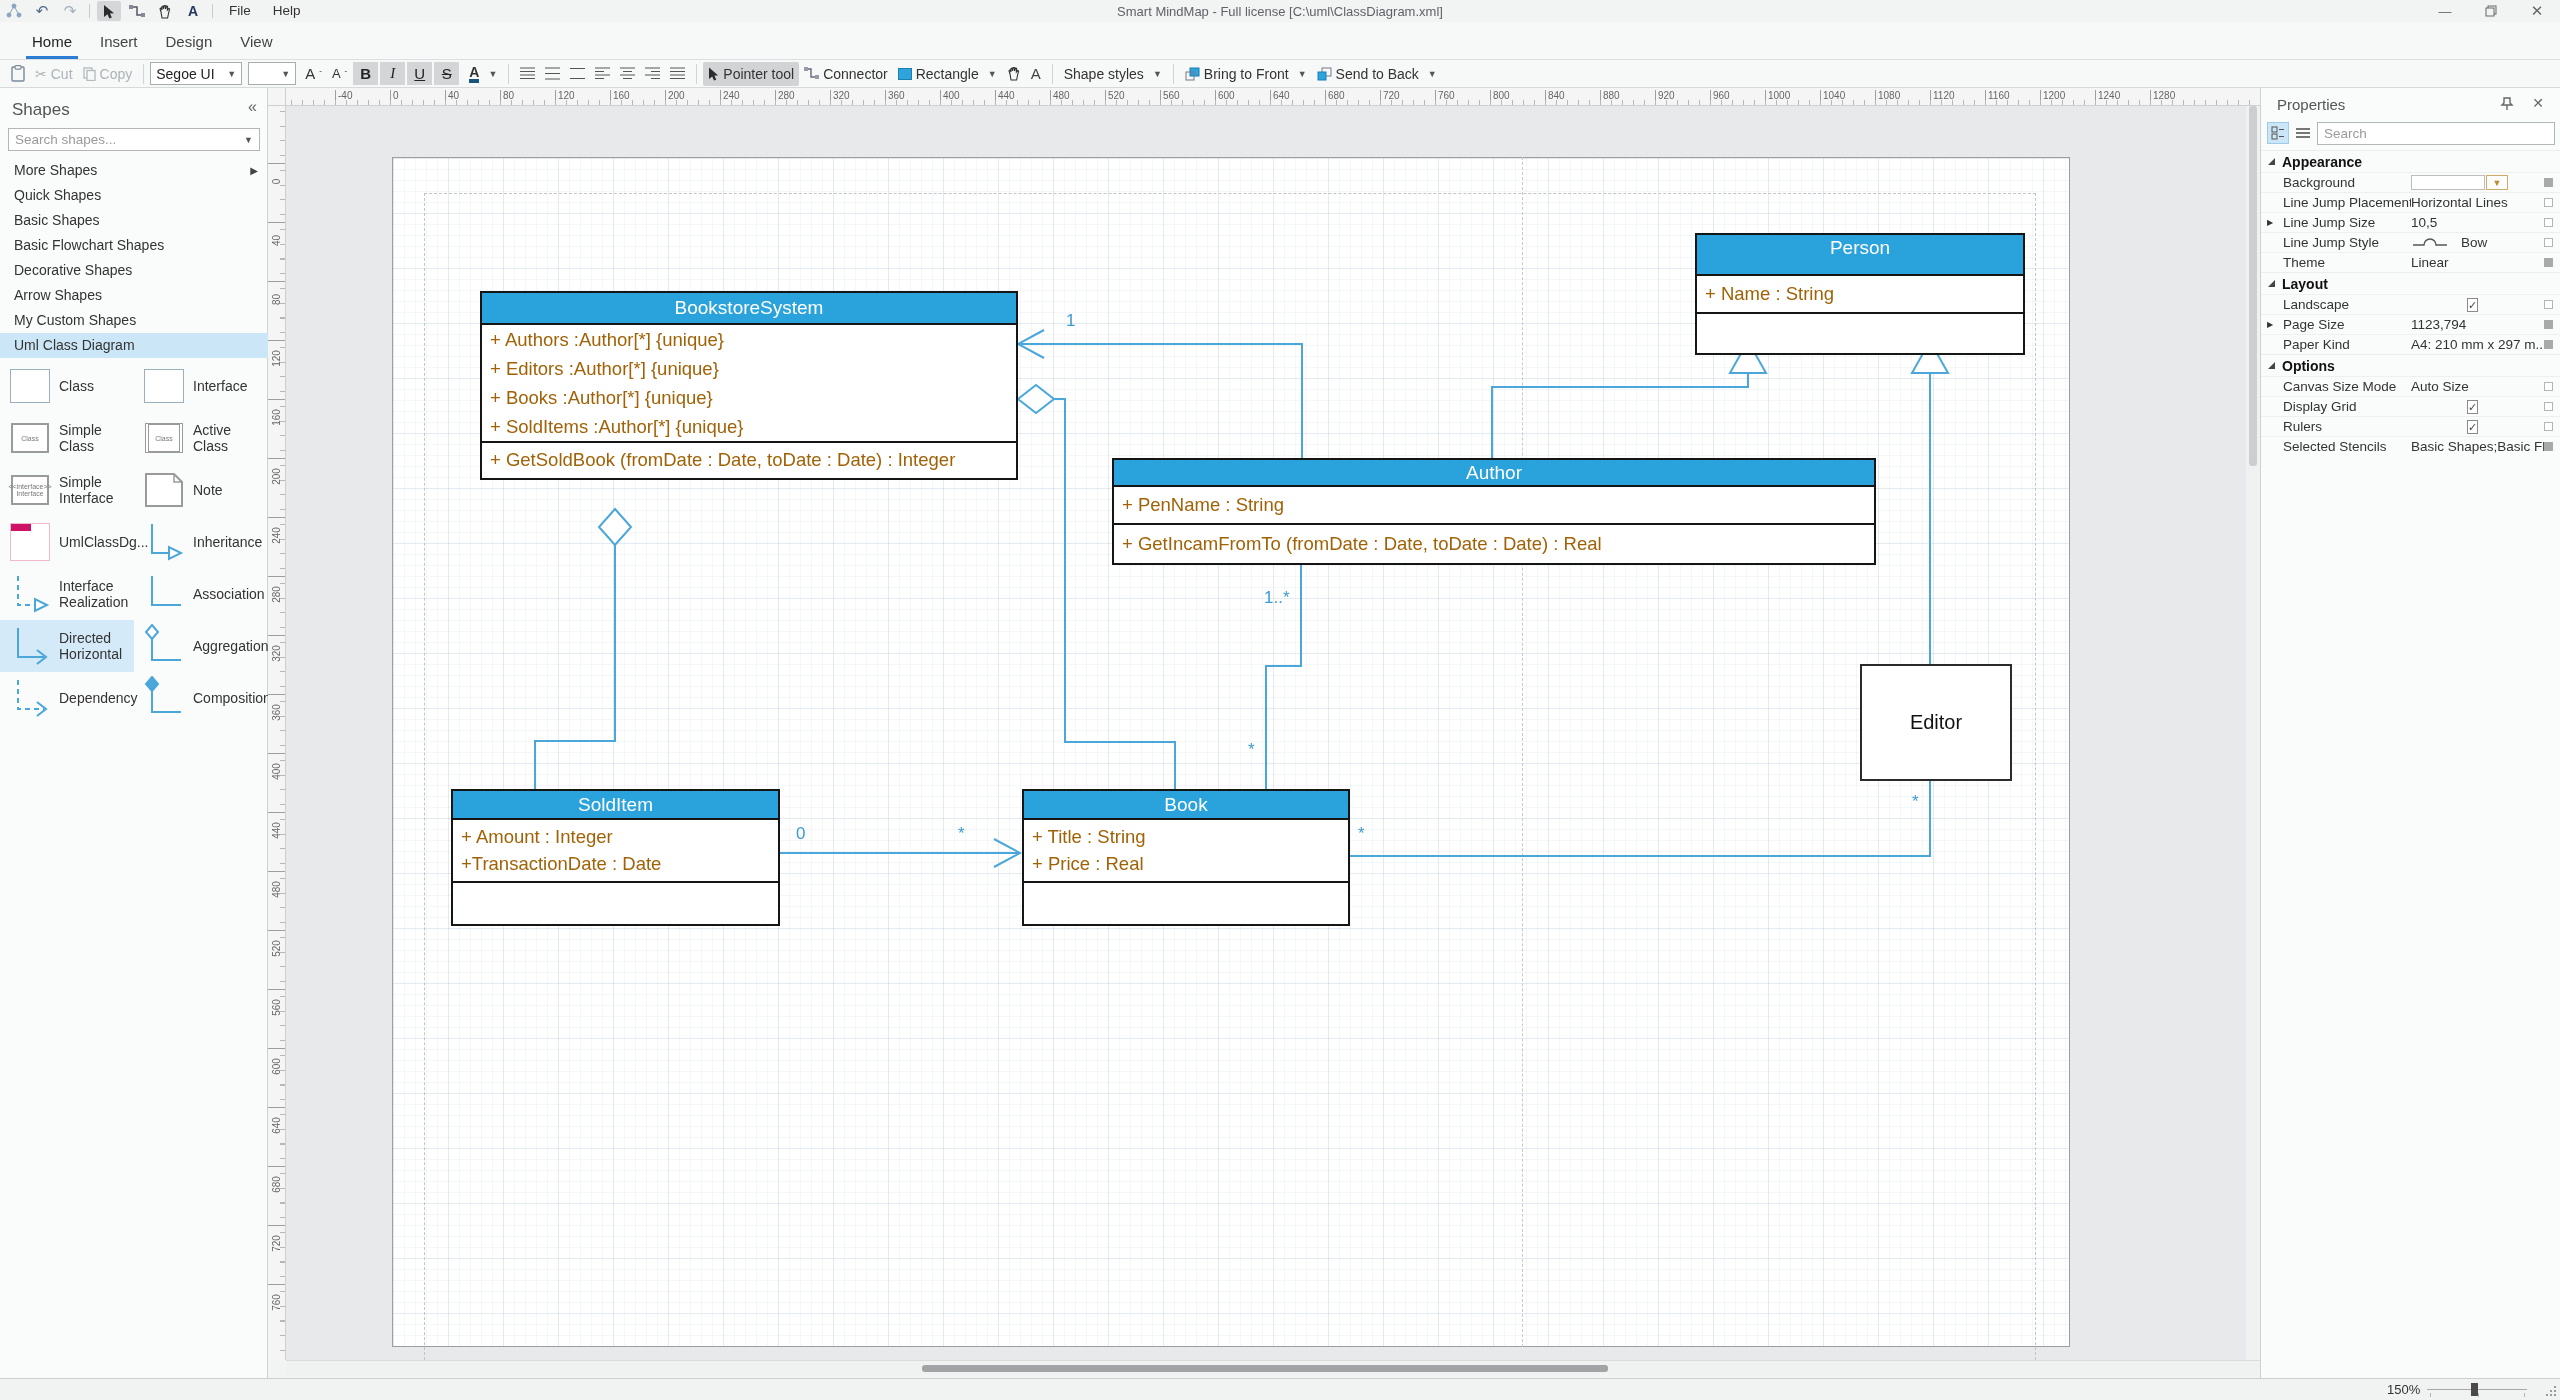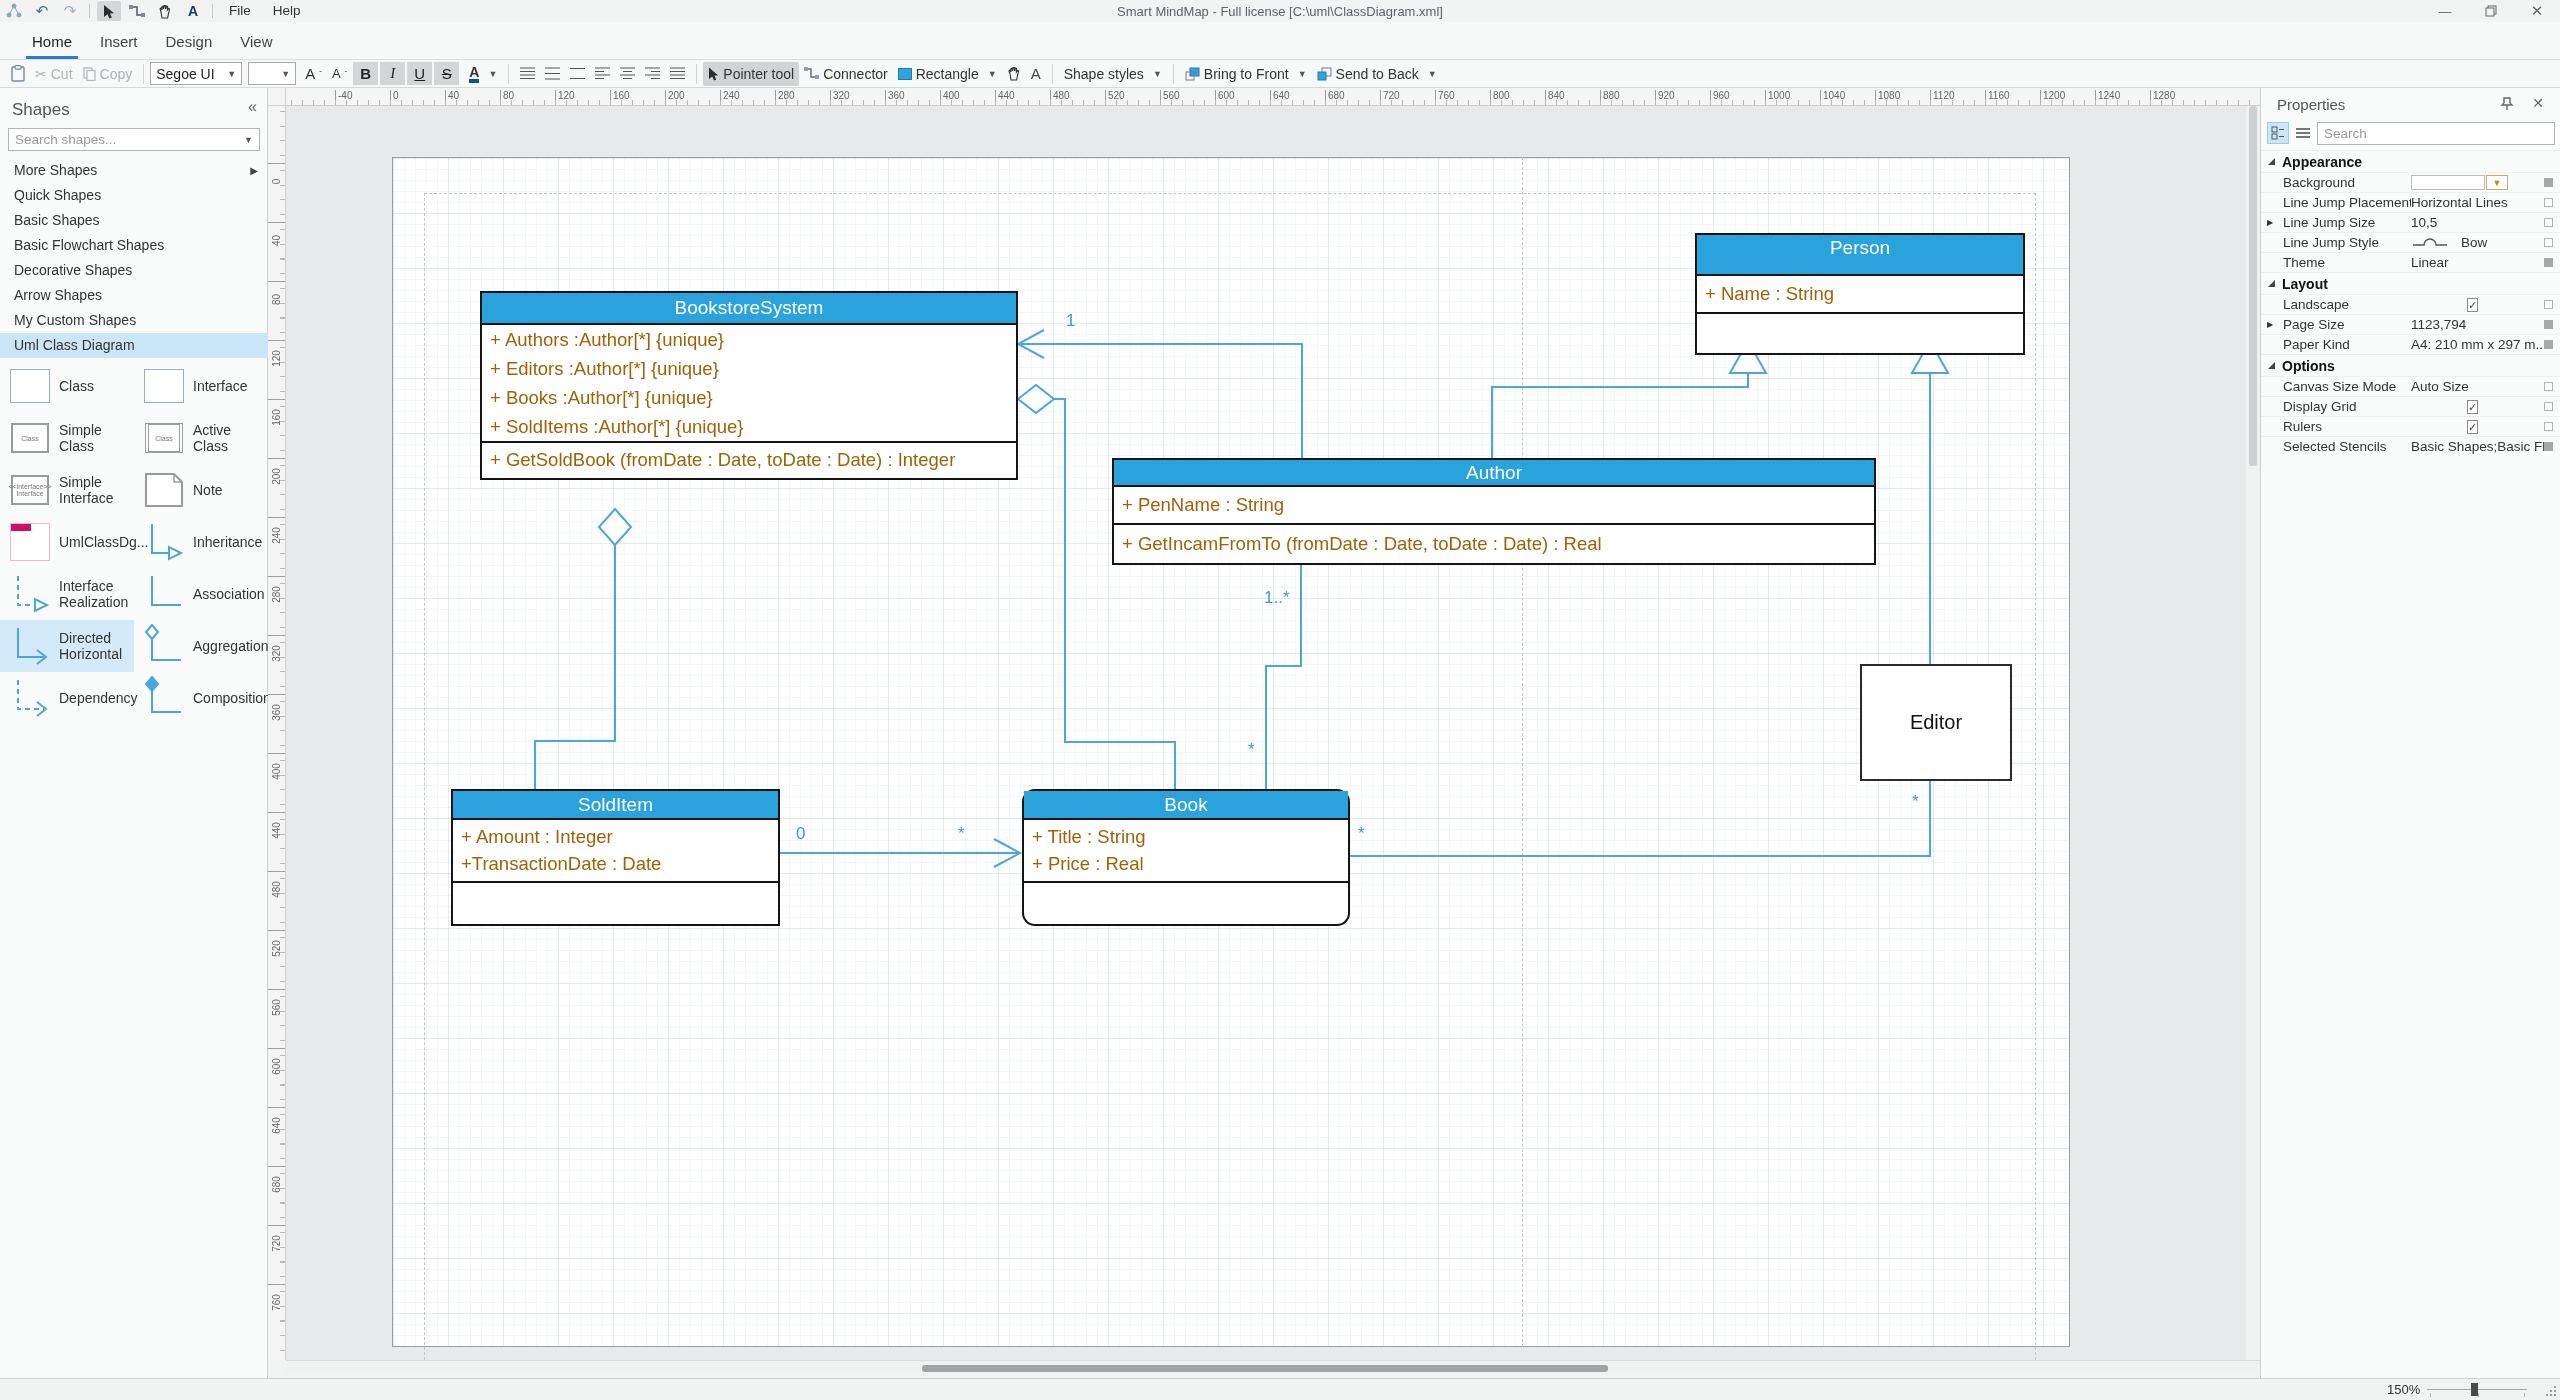--- a/index.html
+++ b/index.html
@@ -649,21 +649,21 @@
 
     <div class="uml" style="left:165px;top:683px;width:329px;">
       <div class="uhead" style="height:29px;line-height:27px;">SoldItem</div>
       <div class="usec" style="padding:3px 0 4px 0;">
         <div class="uline" style="line-height:27px;">+ Amount  : Integer</div>
         <div class="uline" style="line-height:27px;">+TransactionDate  : Date</div>
       </div>
       <div class="usec" style="height:41px;"></div>
     </div>
 
-    <div class="uml" style="left:736px;top:683px;width:328px;border-radius:13px;">
+    <div class="uml" style="left:736px;top:683px;width:328px;">
       <div class="uhead" style="height:29px;line-height:27px;">Book</div>
       <div class="usec" style="padding:3px 0 4px 0;">
         <div class="uline" style="line-height:27px;">+ Title  : String</div>
         <div class="uline" style="line-height:27px;">+ Price  : Real</div>
       </div>
       <div class="usec" style="height:41px;"></div>
     </div>
 
     <div class="simple-shape" style="left:1574px;top:558px;width:152px;height:117px;">
       <span>Editor</span>

